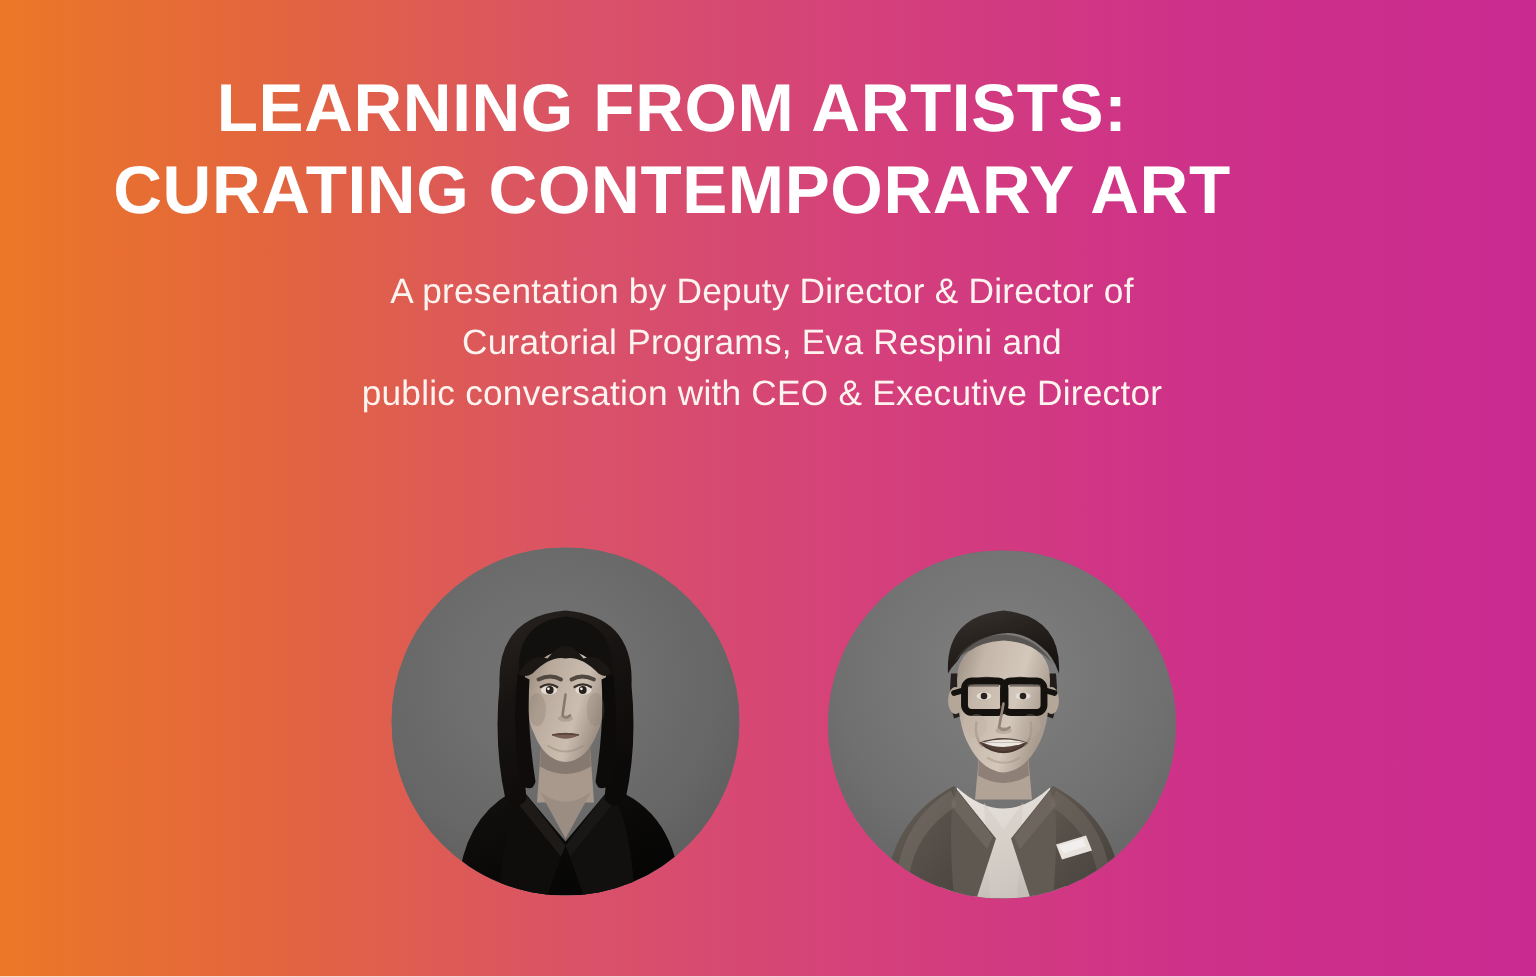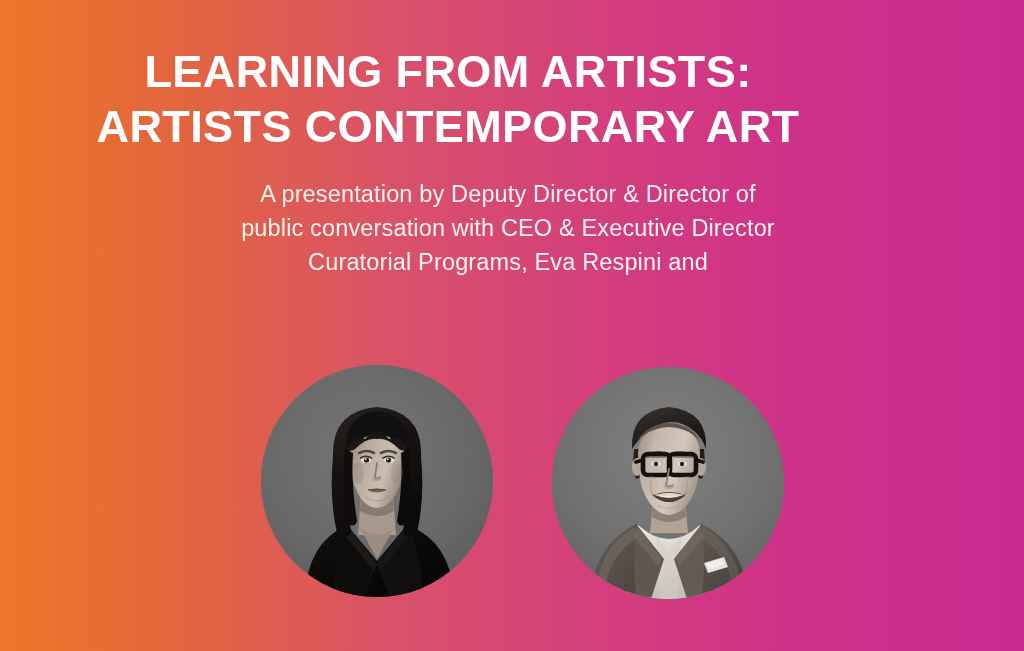--- a/index.html
+++ b/index.html
@@ -84,27 +84,27 @@
     height: 100%;
   }
 </style>
 </head>
 <body>
 
 <div id="slide">
 
   <div id="title-block">
     <span class="title-line">LEARNING FROM ARTISTS:</span>
-    <span class="title-line">ARTISTS CONTEMPORARY ART</span>
+    <span class="title-line">CURATING CONTEMPORARY ART</span>
   </div>
 
   <div id="subtitle-block">
     <span class="subtitle-line">A presentation by Deputy Director &amp; Director of</span>
+    <span class="subtitle-line">Curatorial Programs, Eva Respini and</span>
     <span class="subtitle-line">public conversation with CEO &amp; Executive Director</span>
-    <span class="subtitle-line">Curatorial Programs, Eva Respini and</span>
   </div>
 
   <div class="portrait" id="portrait-respini">
     <svg viewBox="0 0 232 232" preserveAspectRatio="xMidYMid slice">
       <defs>
         <radialGradient id="bgR" cx="45%" cy="38%" r="78%">
           <stop offset="0%" stop-color="#7c7c7c"></stop>
           <stop offset="62%" stop-color="#6d6d6d"></stop>
           <stop offset="100%" stop-color="#5d5d5d"></stop>
         </radialGradient>

